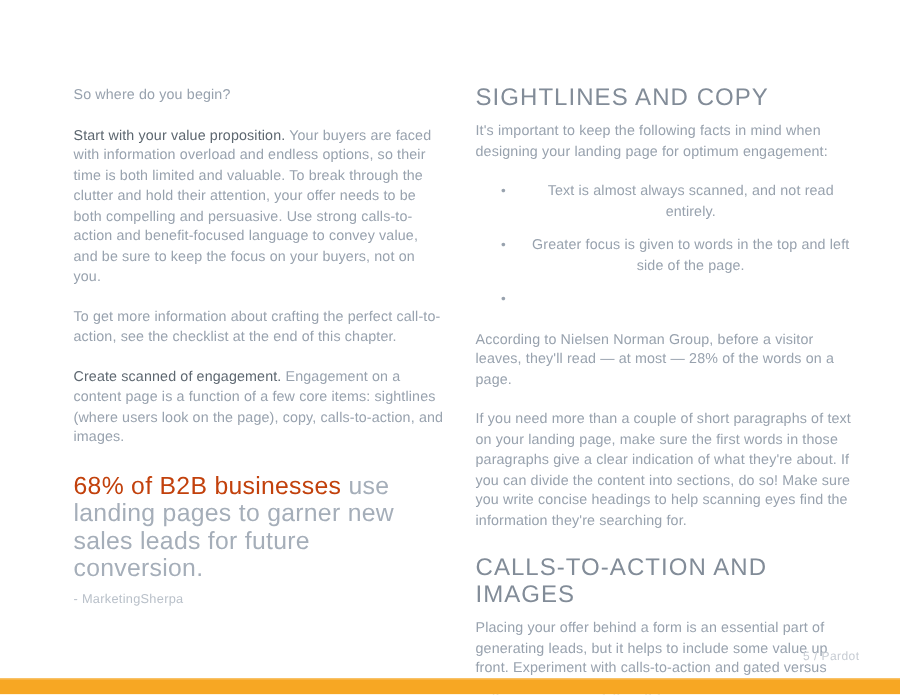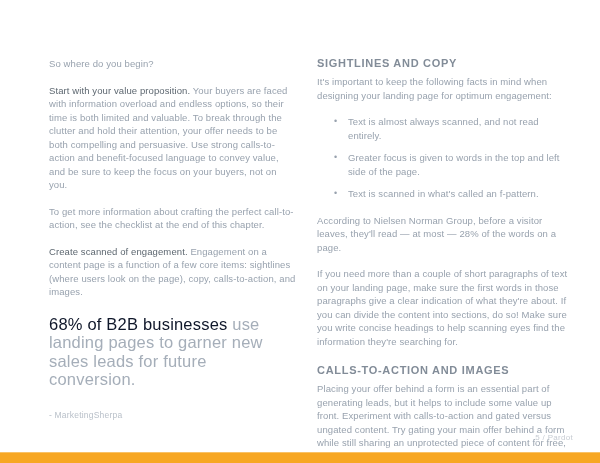--- a/index.html
+++ b/index.html
@@ -31,22 +31,22 @@
     color: #98a2ae;
     margin-bottom: 13px;
     letter-spacing: 0.1px;
   }
   .body-p .lead {
     font-weight: normal;
     color: #5d6770;
   }
 
   .section-heading {
-    font-size: 11px;
-    font-weight: bold;
+    font-size: 16px;
+    font-weight: normal;
     letter-spacing: 0.7px;
     color: #828c98;
     margin-bottom: 6px;
   }
   .section-heading.spaced { margin-top: 16px; }
 
   .bullet-list {
     list-style: none;
     margin: 0 0 13px 0;
   }
@@ -59,34 +59,34 @@
     letter-spacing: 0.1px;
   }
   .bullet-list li:last-child { margin-bottom: 0; }
   .bullet-glyph {
     width: 14px;
     margin-left: 17px;
     flex: 0 0 auto;
     color: #98a2ae;
     font-size: 9px;
   }
-  .bullet-text { flex: 1 1 auto; }
+  .bullet-text { flex: 1 1 auto; text-align: center; }
 
   .pull-quote {
     margin-top: 16px;
     font-size: 16.5px;
     line-height: 18.5px;
     color: #a5aeb9;
     letter-spacing: 0.2px;
     width: 235px;
   }
-  .pull-quote .hl { color: #0f172a; }
+  .pull-quote .hl { color: #c2410c; }
 
   .quote-attribution {
-    margin-top: 21px;
+    margin-top: 5px;
     font-size: 8.5px;
     color: #b9c0c9;
     letter-spacing: 0.2px;
   }
 
   .page-footer {
     position: absolute;
     top: 433px;
     right: 27px;
     font-size: 8px;
@@ -134,21 +134,20 @@
         <li>
           <span class="bullet-glyph">•</span>
           <span class="bullet-text">Text is almost always scanned, and not read entirely.</span>
         </li>
         <li>
           <span class="bullet-glyph">•</span>
           <span class="bullet-text">Greater focus is given to words in the top and left side of the page.</span>
         </li>
         <li>
           <span class="bullet-glyph">•</span>
-          <span class="bullet-text">Text is scanned in what's called an f-pattern.</span>
         </li>
       </ul>
 
       <p class="body-p">According to Nielsen Norman Group, before a visitor leaves, they'll read — at most — 28% of the words on a page.</p>
 
       <p class="body-p">If you need more than a couple of short paragraphs of text on your landing page, make sure the first words in those paragraphs give a clear indication of what they're about. If you can divide the content into sections, do so! Make sure you write concise headings to help scanning eyes find the information they're searching for.</p>
 
       <h3 class="section-heading spaced">CALLS-TO-ACTION AND IMAGES</h3>
 
       <p class="body-p">Placing your offer behind a form is an essential part of generating leads, but it helps to include some value up front. Experiment with calls-to-action and gated versus ungated content. Try gating your main offer behind a form while still sharing an unprotected piece of content for free, like an infographic, video, or calculator.</p>

